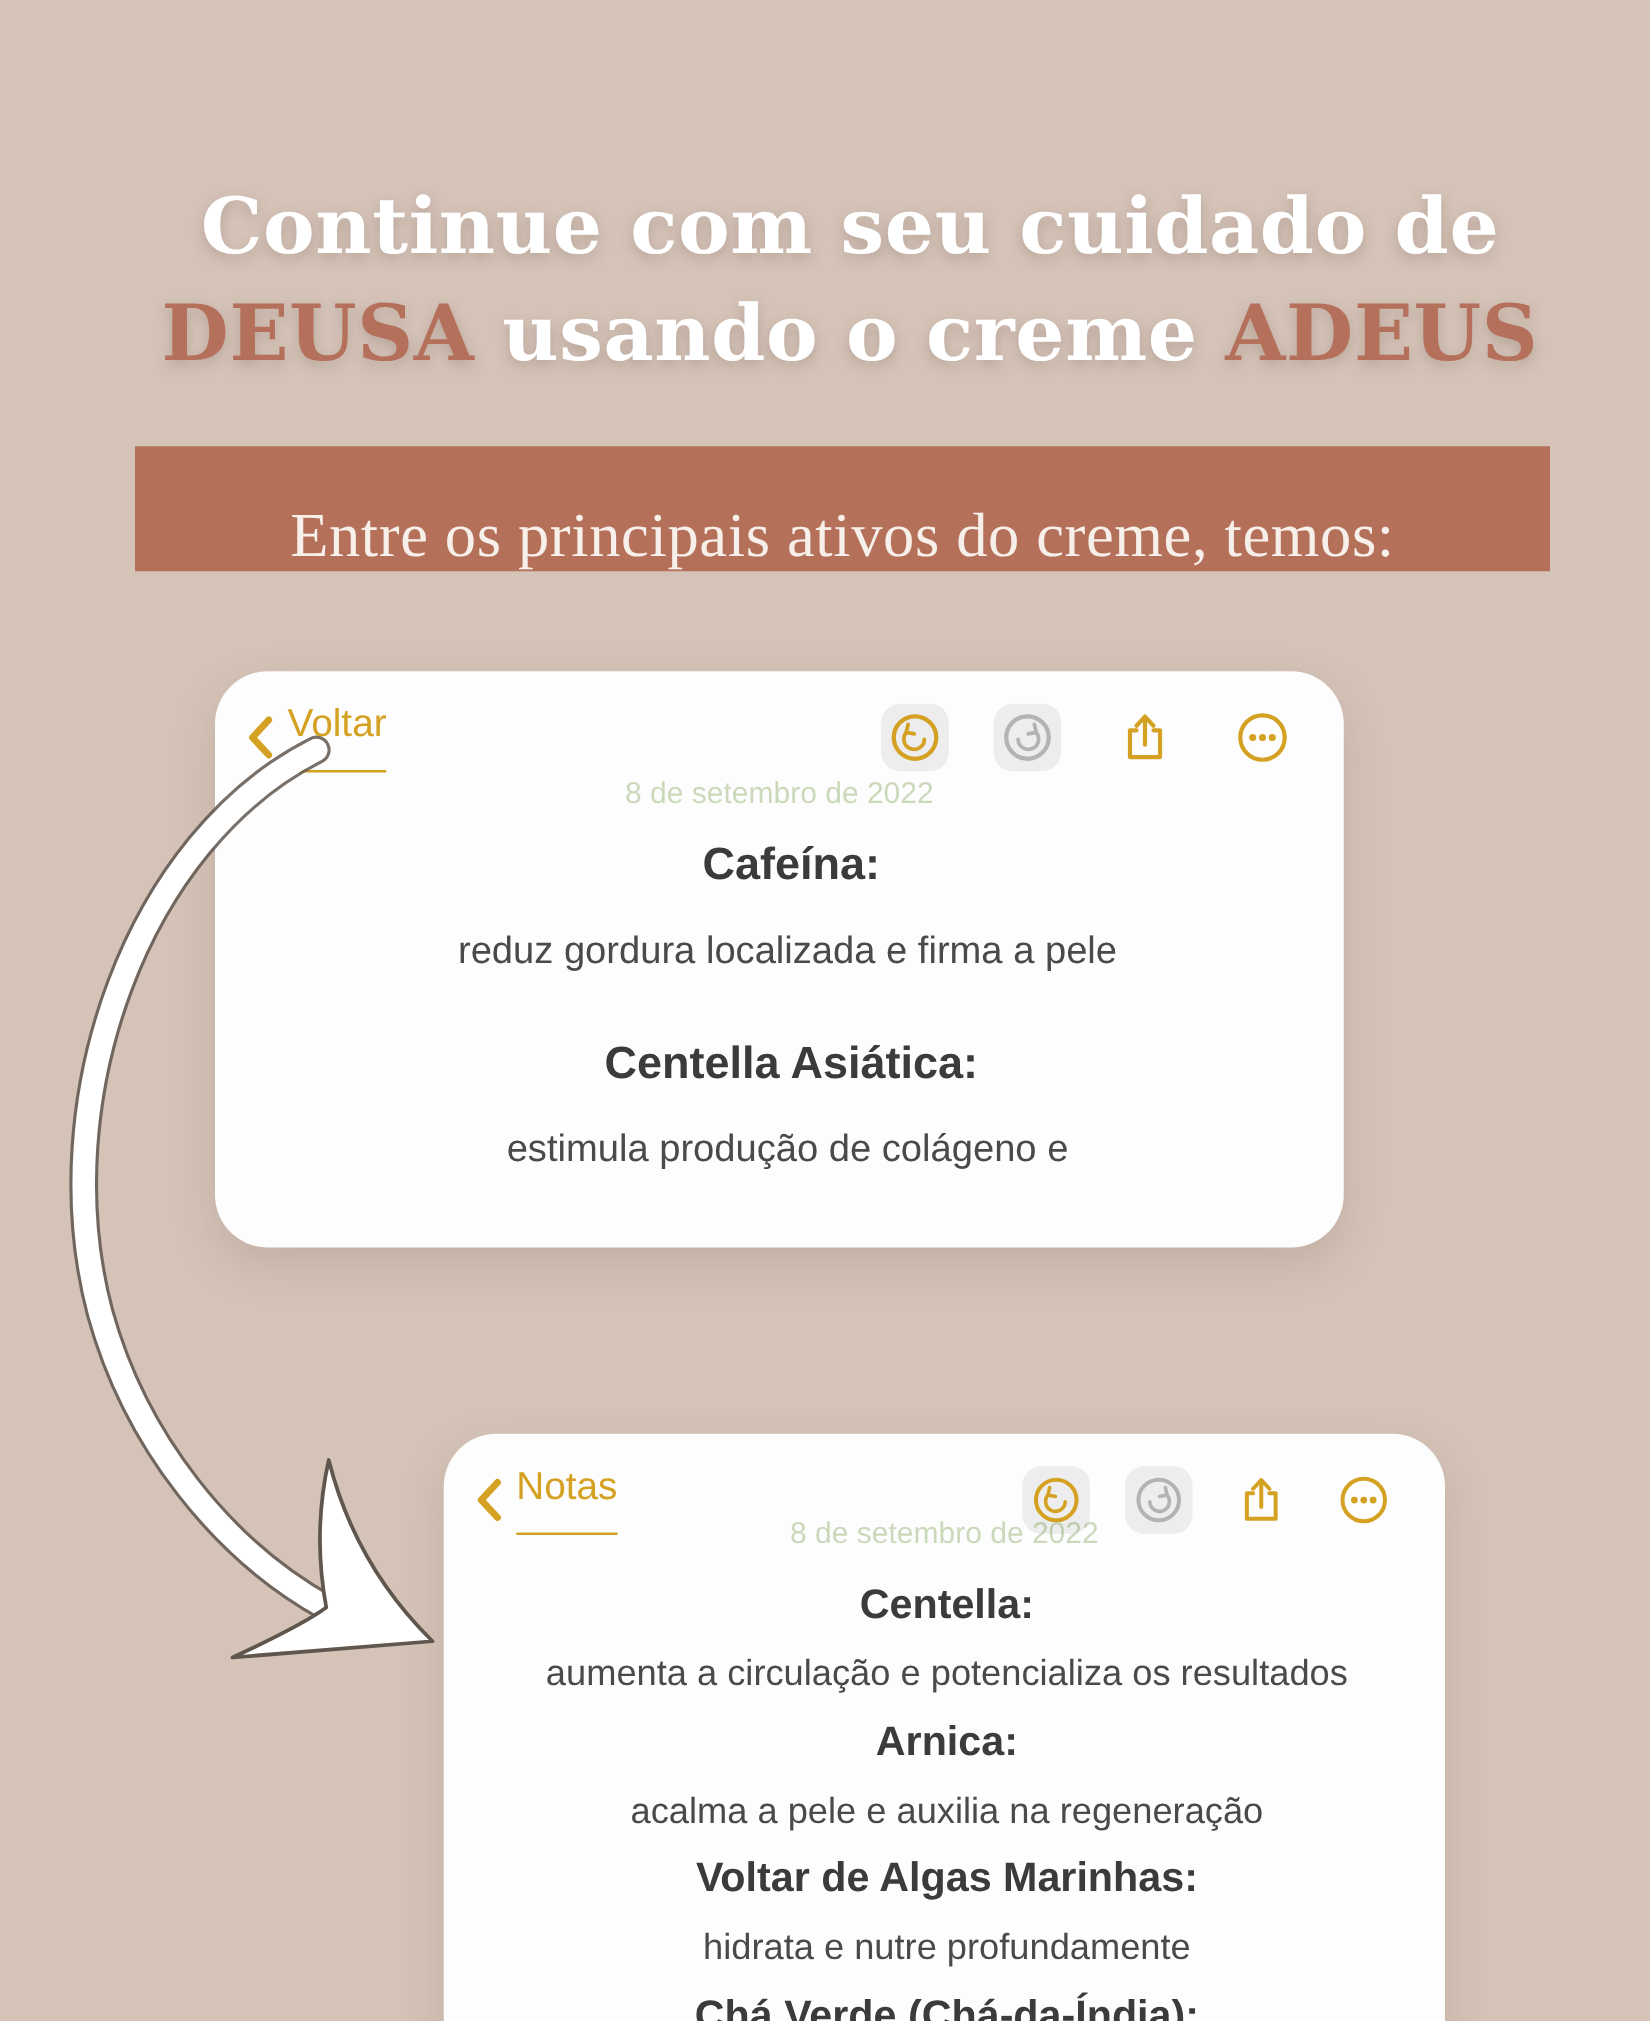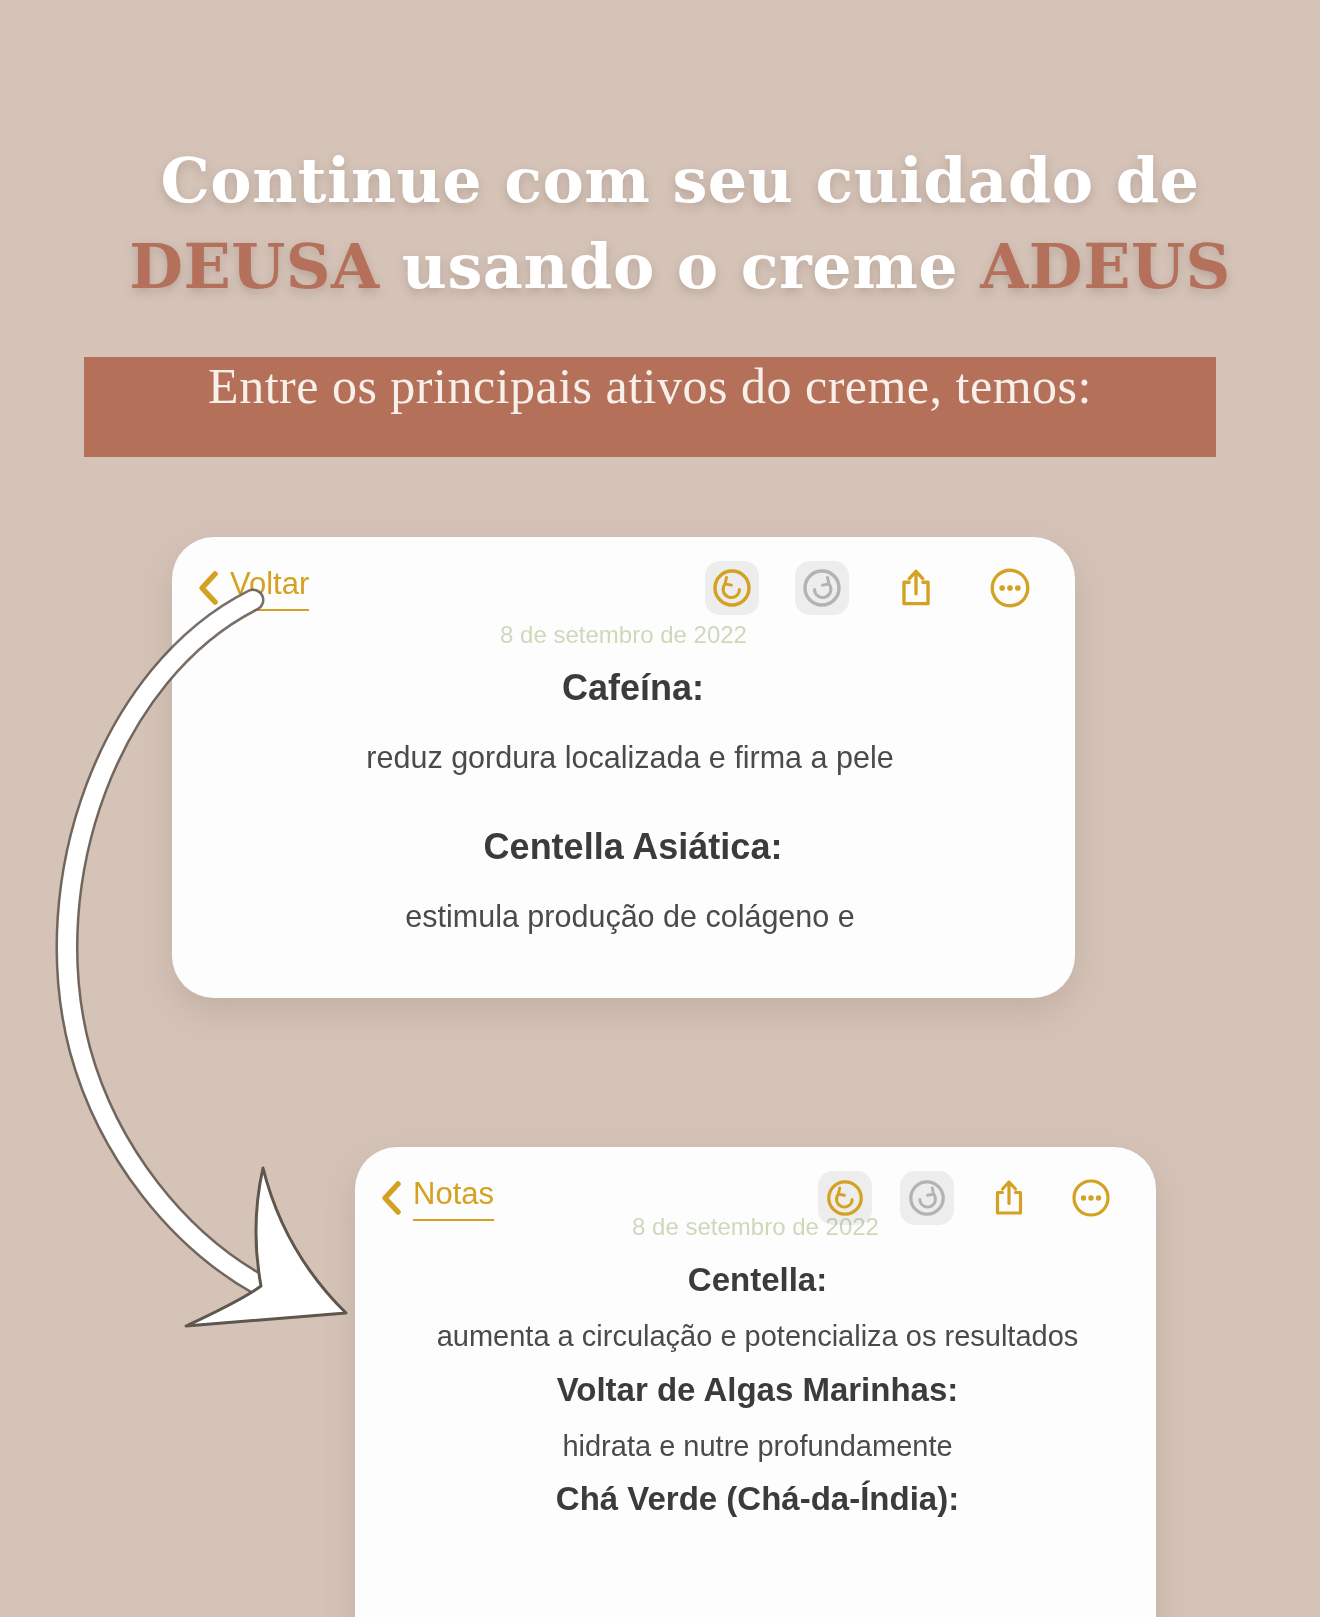--- a/index.html
+++ b/index.html
@@ -7,34 +7,34 @@
         font-family:"Liberation Sans",sans-serif;}
 
   
   .title-block{position:absolute;top:138px;left:0;width:100%;text-align:center;
                font-family:"DejaVu Serif",serif;font-weight:700;font-size:62px;line-height:1.38;
                color:#ffffff;letter-spacing:.5px;
                text-shadow:0 4px 10px rgba(116,92,78,.30);padding-left:20px;}
   .title-accent{color:#b4705a;}
 
   
-  .banner{position:absolute;left:84px;top:357px;width:1132px;height:100px;background:#b5705a;
-          display:flex;align-items:flex-start;justify-content:center;}
+  .banner{position:absolute;left:108px;top:357px;width:1132px;height:100px;background:#b5705a;
+          display:flex;align-items:flex-end;justify-content:center;}
   .banner-text{font-family:"Liberation Serif",serif;font-size:50px;color:#f7efe9;letter-spacing:.5px;}
 
   
   .card{position:absolute;background:#fdfdfd;border-radius:42px;
         box-shadow:0 14px 34px rgba(110,90,78,.18);}
   .card1{left:172px;top:537px;width:903px;height:461px;}
   .card2{left:355px;top:1147px;width:801px;height:620px;}
 
   .card-header{display:flex;align-items:center;justify-content:space-between;
                padding:24px 38px 0 24px;}
   .back-btn{display:flex;align-items:center;gap:10px;cursor:pointer;}
-  .back-label{font-size:31px;color:#d4a122;border-bottom:2.5px solid #d4a122;padding-bottom:7px;}
+  .back-label{font-size:31px;color:#d4a122;border-bottom:2.5px solid #d4a122;padding-bottom:19px;}
   .icon-cluster{display:flex;align-items:center;}
   .icon-slot{width:54px;height:54px;display:flex;align-items:center;justify-content:center;border-radius:15px;}
   .chip{background:#ededee;}
   .card1 .icon-slot{margin-left:40px;}
   .card1 .icon-slot.chip + .icon-slot.chip{margin-left:36px;}
   .card2 .icon-slot{margin-left:28px;}
 
   .note-date{position:absolute;left:0;width:100%;text-align:center;font-size:24px;
              color:#4d7c0f;opacity:.28;pointer-events:none;}
   .card1 .note-date{top:84px;}
@@ -186,20 +186,24 @@
         </div>
       </div>
     </div>
     <div class="note-date">8 de setembro de 2022</div>
     <div class="note-body">
       <div class="section">
         <p class="section-title">Centella:</p>
         <p class="section-line">aumenta a circulação e potencializa os resultados</p>
       </div>
       <div class="section">
+        <p class="section-title">Arnica:</p>
+        <p class="section-line">acalma a pele e auxilia na regeneração</p>
+      </div>
+      <div class="section">
         <p class="section-title">Voltar de Algas Marinhas:</p>
         <p class="section-line">hidrata e nutre profundamente</p>
       </div>
       <div class="section">
         <p class="section-title">Chá Verde (Chá-da-Índia):</p>
 
       </div>
     </div>
   </div>
 

